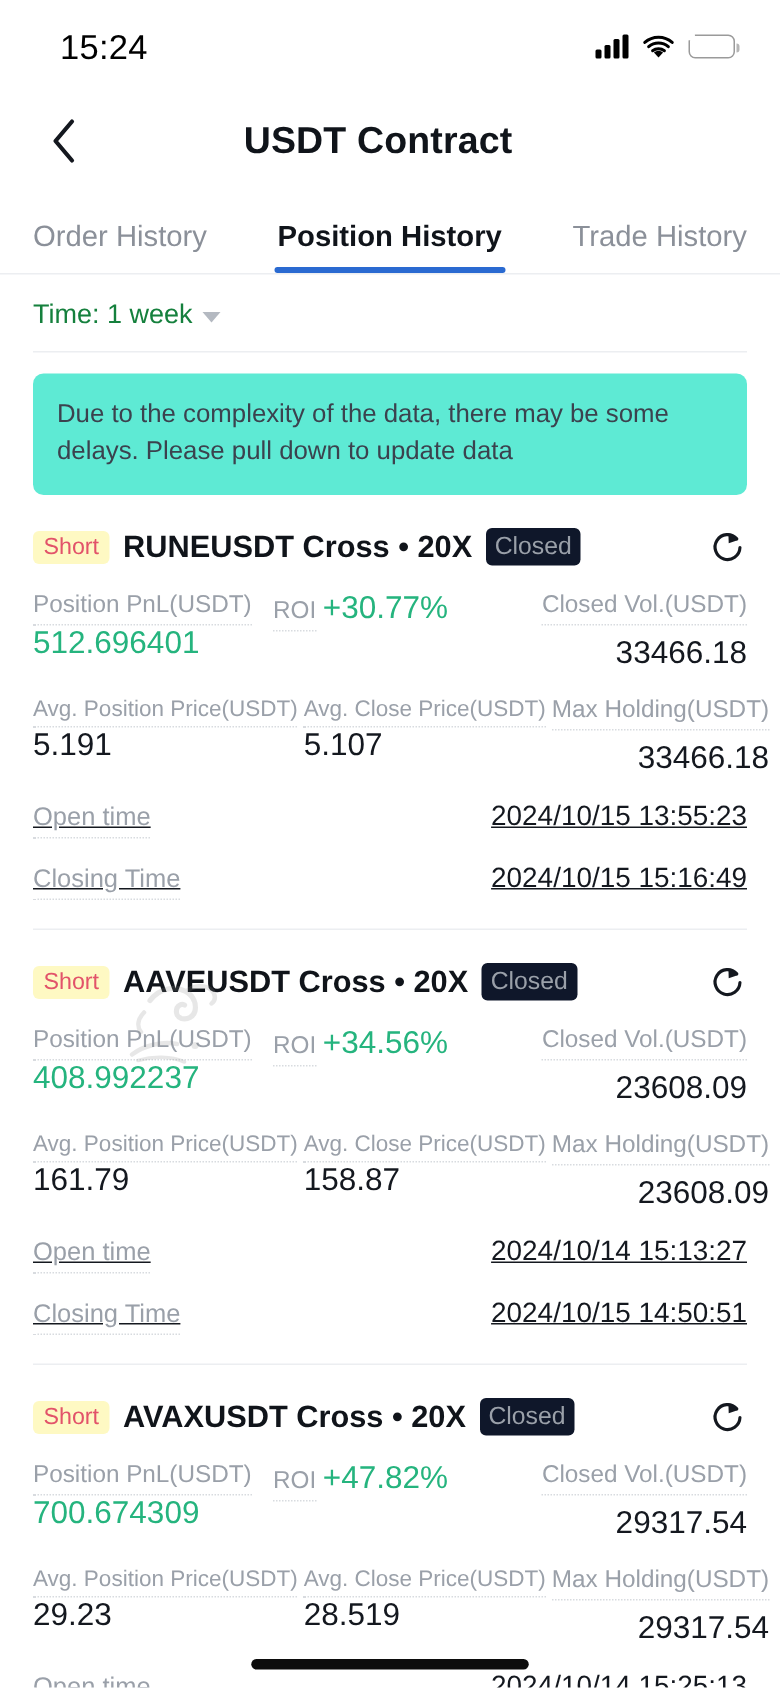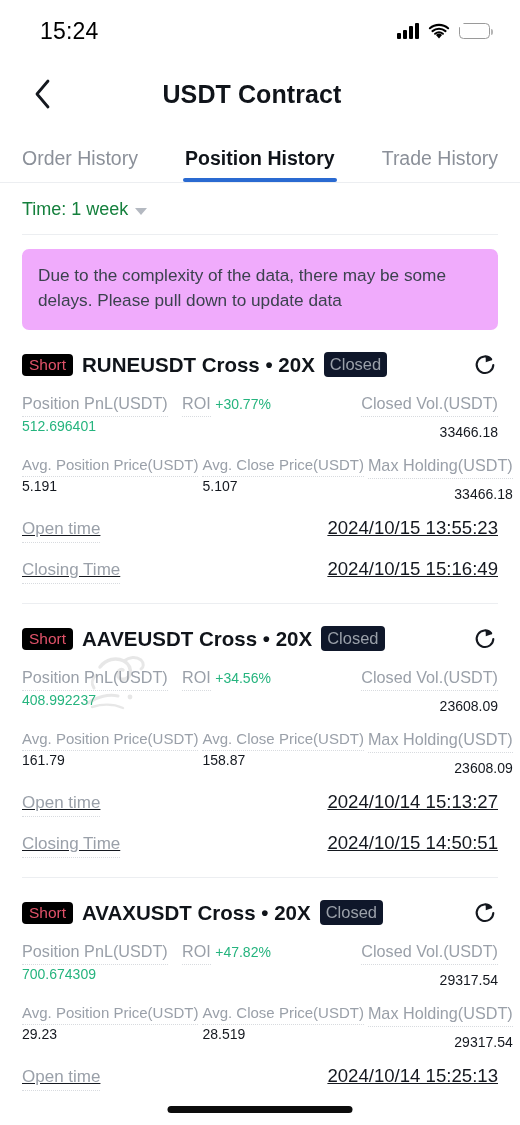--- a/index.html
+++ b/index.html
@@ -97,36 +97,36 @@
     border-left:6px solid transparent;
     border-right:6px solid transparent;
     border-top:7px solid #b4b9c1;
     margin-top:3px;
   }
   .rule { height:1px; background:#eceef1; margin:0 22px; }
 
   
   .notice {
     margin:14px 22px 0 22px;
-    background:#f0abfc;
+    background:#5eead4;
     border-radius:7px;
     padding:14px 16px 16px 16px;
     font-size:17.2px;
     line-height:1.48;
     color:#3b424e;
   }
 
   
   .card { padding:20px 22px 0 22px; }
   .card-head {
     display:flex; align-items:center; gap:9px;
     height:30px;
   }
   .badge-short {
-    background:#000000; color:#e2536a;
+    background:#fef9c3; color:#e2536a;
     font-size:15.5px; padding:2.5px 7px; border-radius:4px;
     line-height:1.15;
     text-align:center;
   }
   .pair {
     font-size:20.5px; font-weight:700; color:#10141a; white-space:nowrap;
   }
   .badge-closed {
     background:#0f172a; color:#9aa0a9;
     font-size:16.5px; padding:3px 6px; border-radius:4px;
@@ -143,21 +143,21 @@
   .metrics.second { margin-top:16px; }
   .m-label {
     font-size:16.2px; color:#9aa0a9;
     border-bottom:1.6px dotted #d8dbdf;
     padding-bottom:3px;
     display:inline-block;
     white-space:nowrap;
   }
   .m-label.sm { font-size:15px; }
   .m-val {
-    font-size:14px; color:#14181f; margin-top:7px; white-space:nowrap;
+    font-size:21px; color:#14181f; margin-top:7px; white-space:nowrap;
   }
   .m-val.pos { color:#25b47e; }
   .col-right { text-align:right; }
   .col-right .m-val { display:block; }
 
   .timerow {
     display:flex; align-items:baseline; justify-content:space-between;
     margin-top:15px;
     text-decoration:underline;
   }

